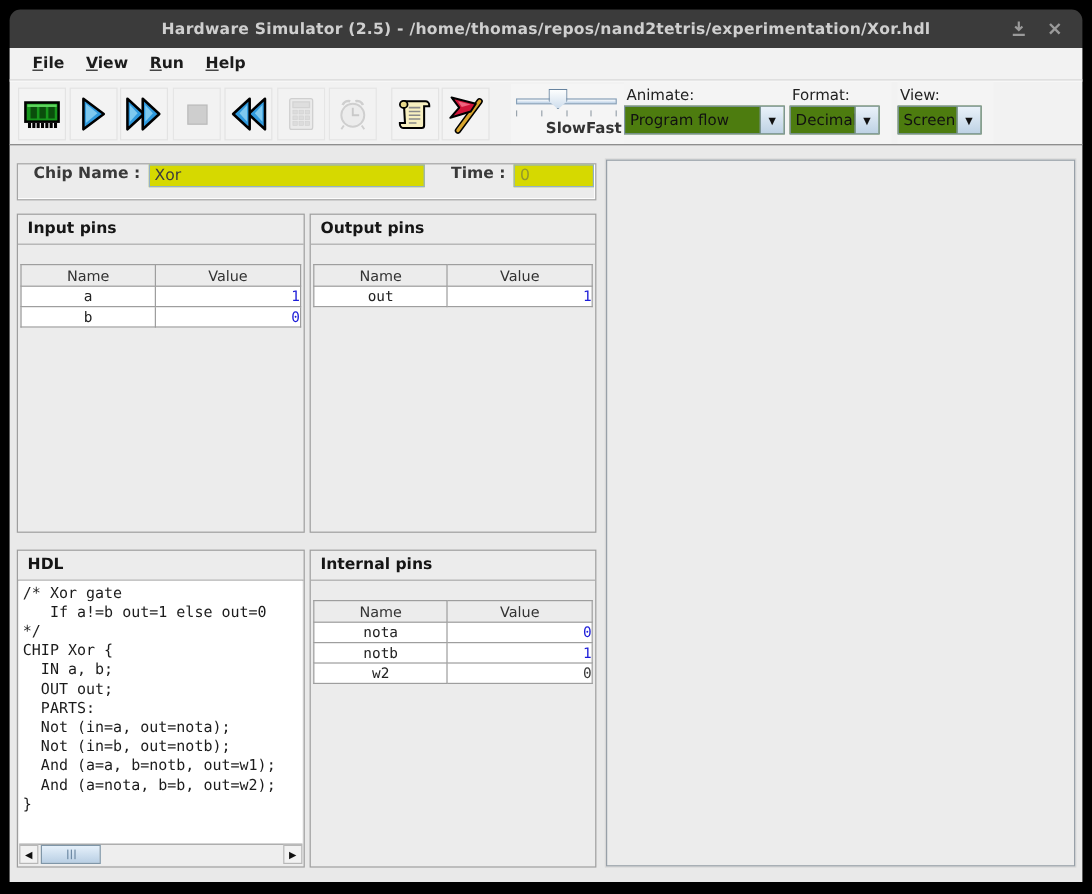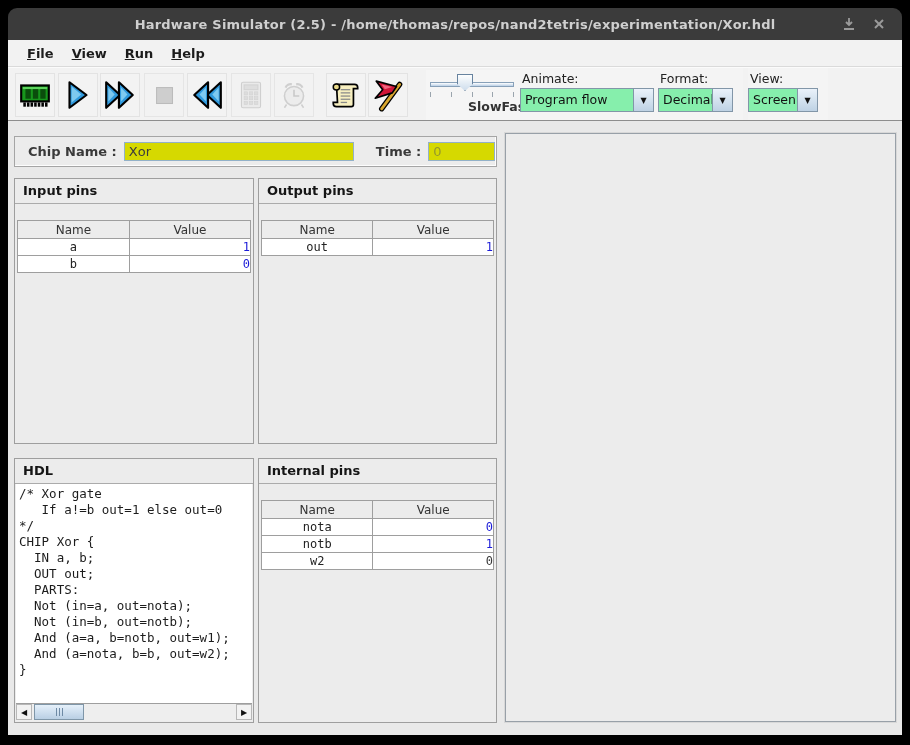--- a/index.html
+++ b/index.html
@@ -25,35 +25,35 @@
   .tool-btn.disabled{opacity:.85;}
   
   .slider-group{position:absolute;left:418px;top:2px;width:94px;height:50px;background:#f5f5f5;}
   .slider-track{position:absolute;left:4px;top:12px;width:84px;height:5px;border:1px solid #87a0b8;
                 background:linear-gradient(#ffffff,#b9cfe6);box-sizing:border-box;}
   .slider-thumb{position:absolute;left:31px;top:4px;width:16px;height:17px;background:linear-gradient(#fdfefe,#cfdeed);
                 border:1px solid #67839f;box-sizing:border-box;
                 clip-path:polygon(0 0,100% 0,100% 58%,50% 100%,0 58%);cursor:pointer;}
   .slider-ticks{position:absolute;left:4px;top:22px;width:84px;height:6px;display:flex;justify-content:space-between;}
   .slider-ticks i{width:1px;height:5px;background:#9aa4ad;}
-  .slider-labels{position:absolute;left:2px;top:29px;width:90px;display:flex;justify-content:flex-start;
-                 font-size:12.5px;font-weight:bold;color:#333;margin-left:40px;}
+  .slider-labels{position:absolute;left:2px;top:29px;width:90px;display:flex;justify-content:flex-end;
+                 font-size:12.5px;font-weight:bold;color:#333;}
   
   .dd-group{position:absolute;top:0;height:52px;background:#f4f4f4;}
   .dd-label{position:absolute;left:2px;top:3px;font-size:12.5px;color:#222;}
-  .combo{position:absolute;left:0;top:20px;height:24px;background:#86efac;border:1px solid #8296a8;
+  .combo{position:absolute;left:0;top:20px;height:24px;background:#4d7c0f;border:1px solid #8296a8;
          box-sizing:border-box;display:flex;align-items:stretch;cursor:pointer;}
   .combo .combo-text{flex:1;font-size:12.5px;color:#111;padding:3px 4px 0 4px;white-space:nowrap;overflow:hidden;}
   .combo .combo-arrow{width:19px;border-left:1px solid #8296a8;background:linear-gradient(#eaf2fa,#bed2e4);
          display:flex;align-items:center;justify-content:center;font-size:8px;color:#111;}
   
   .content{position:absolute;left:8px;top:121px;width:894px;height:614px;background:#e9e9e9;}
   .chipbar{position:absolute;left:6px;top:15px;width:483px;height:31px;background:#ececec;
            border:1px solid #a5a5a5;box-shadow:inset -1px -1px 0 #fdfdfd;box-sizing:border-box;
-           display:flex;align-items:center;}
+           display:flex;}
   .chipbar .lbl{font-size:13px;font-weight:bold;color:#3a3a3a;}
   .lbl-chipname{margin-left:13px;}
   .lbl-time{margin-left:22px;color:#9e9e9e;}
   .yfield{height:19px;border:1px solid #93b1c8;box-sizing:border-box;font-size:13px;
           font-family:"DejaVu Sans","Liberation Sans",sans-serif;padding:0 0 0 4px;outline:none;}
   .chipname-field{width:230px;margin-left:7px;color:#3c3c3c;}
   .time-field{width:67px;margin-left:7px;color:#94982b;}
   .panel{position:absolute;background:#ececec;border:1px solid #9e9e9e;box-sizing:border-box;}
   .panel-title{height:24px;line-height:24px;padding-left:8px;font-size:13px;font-weight:bold;color:#151515;
                border-bottom:1px solid #ababab;}

